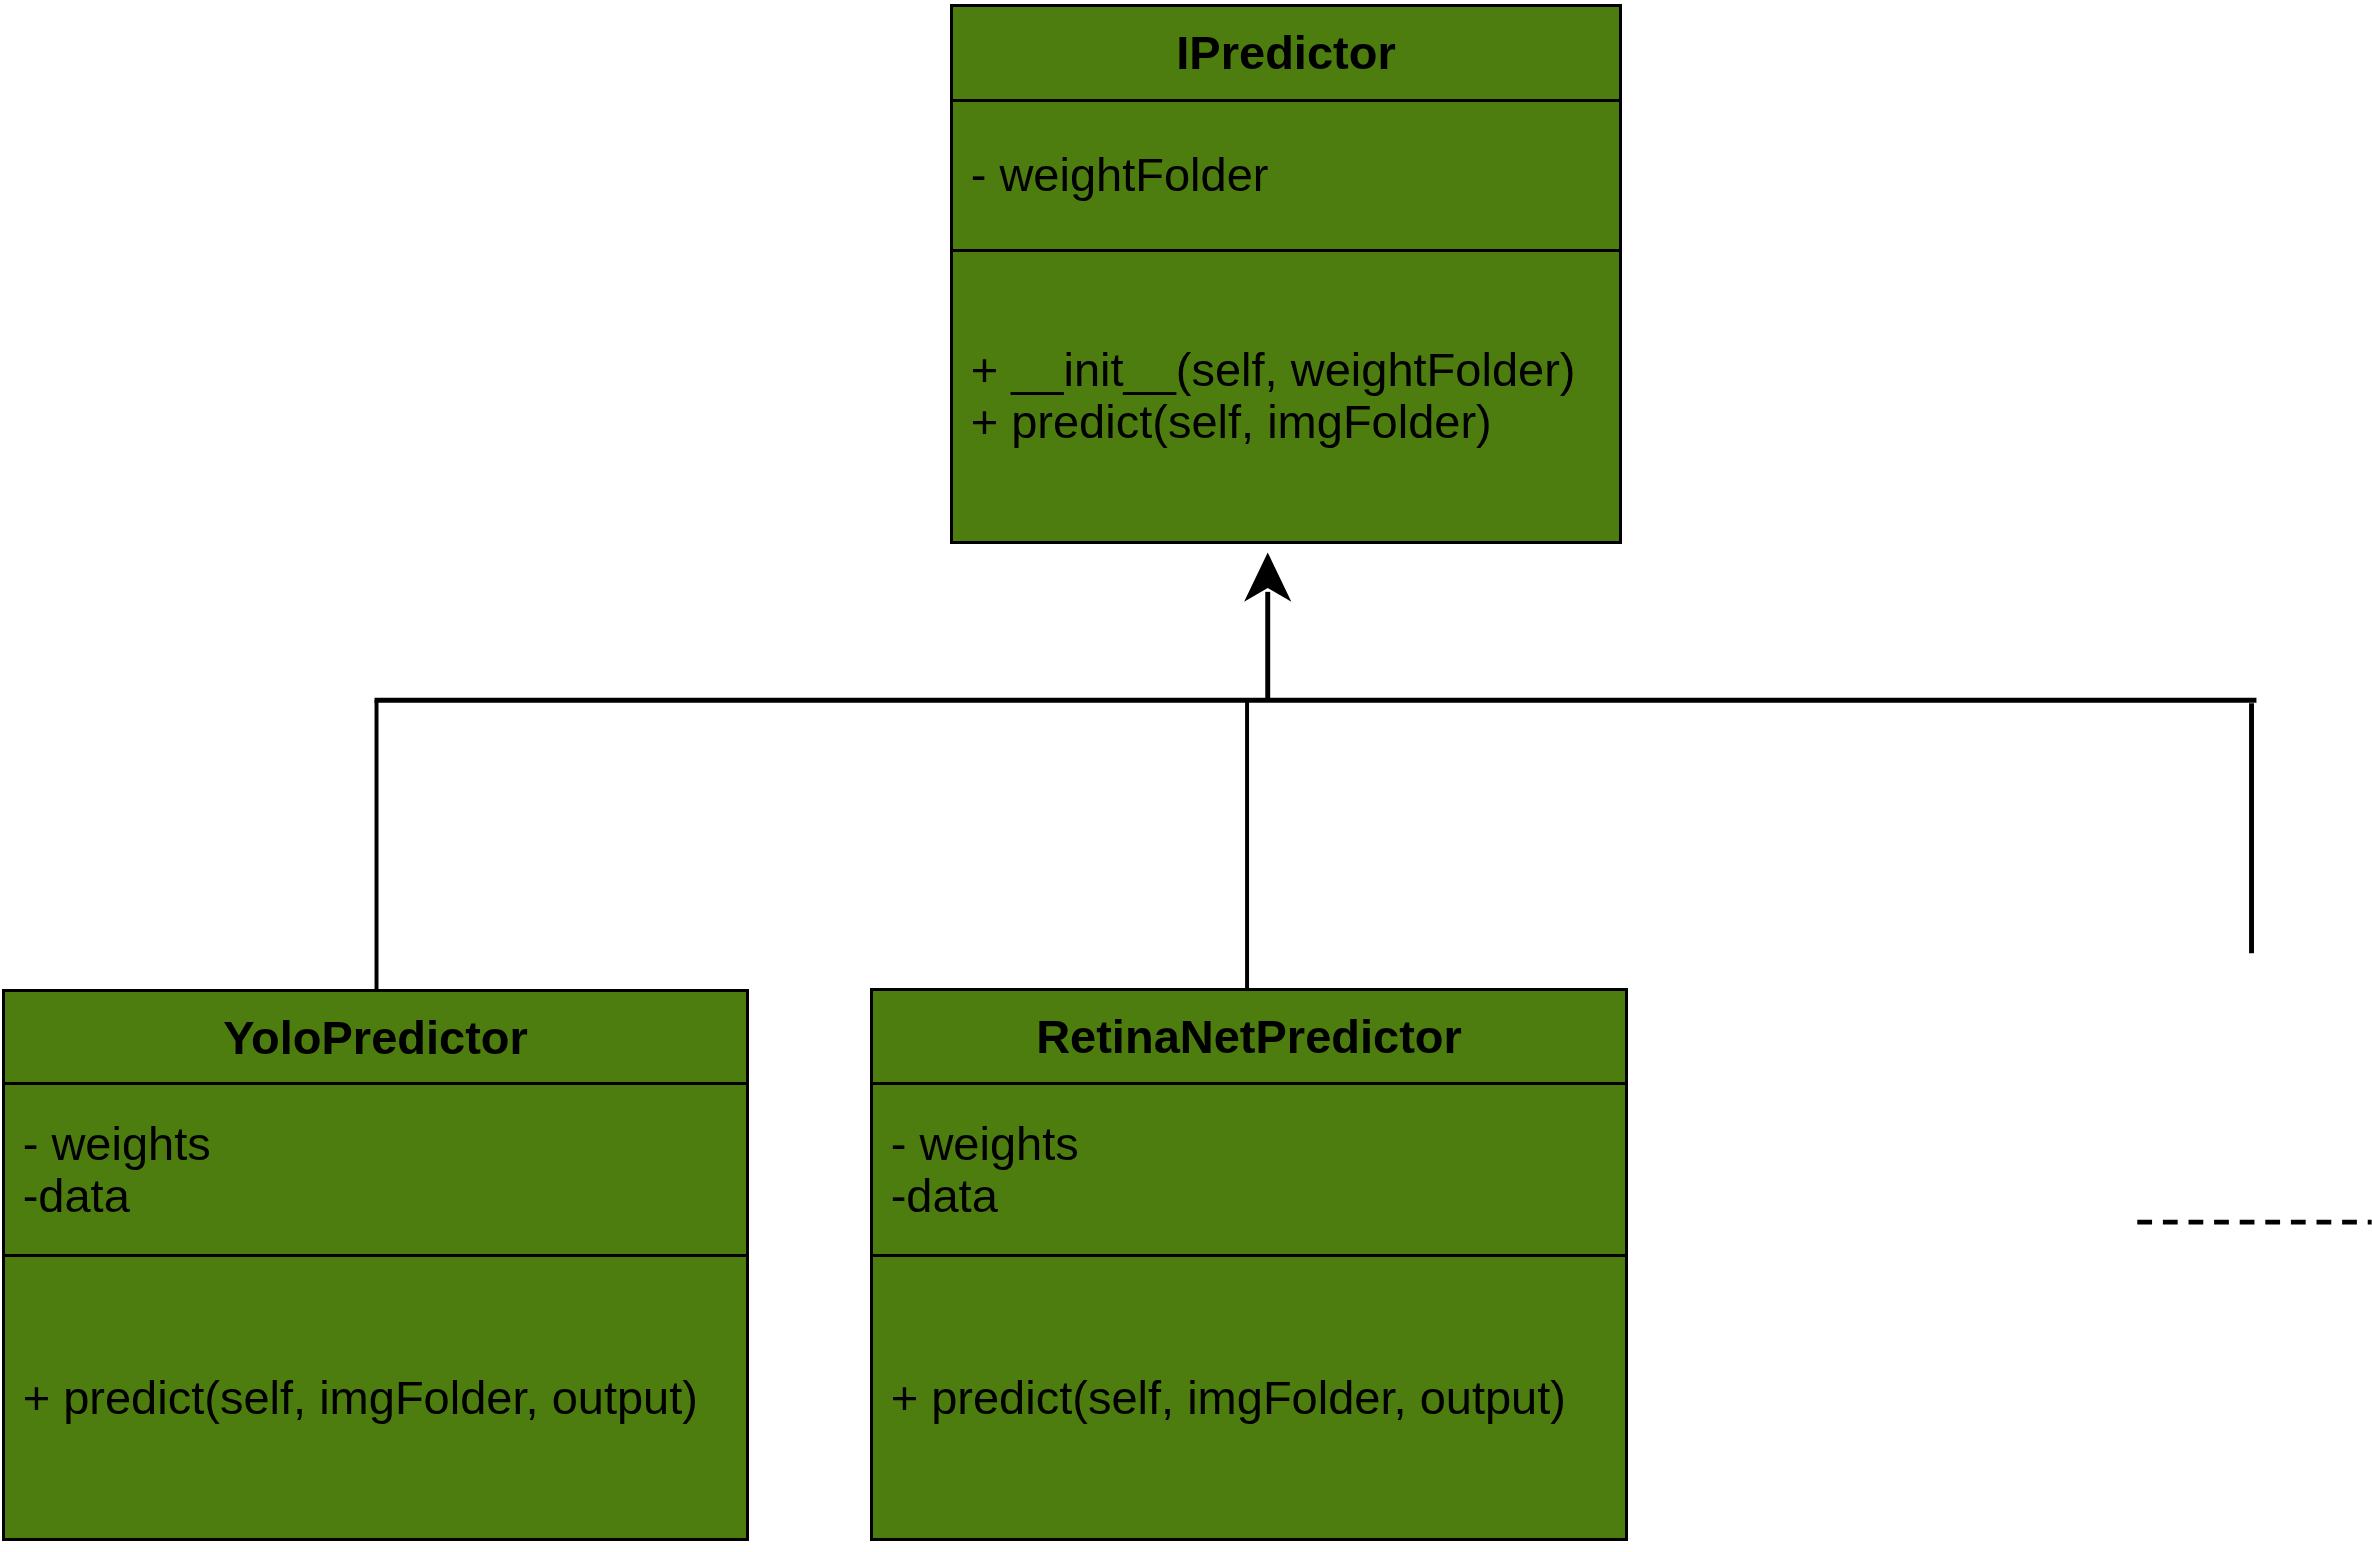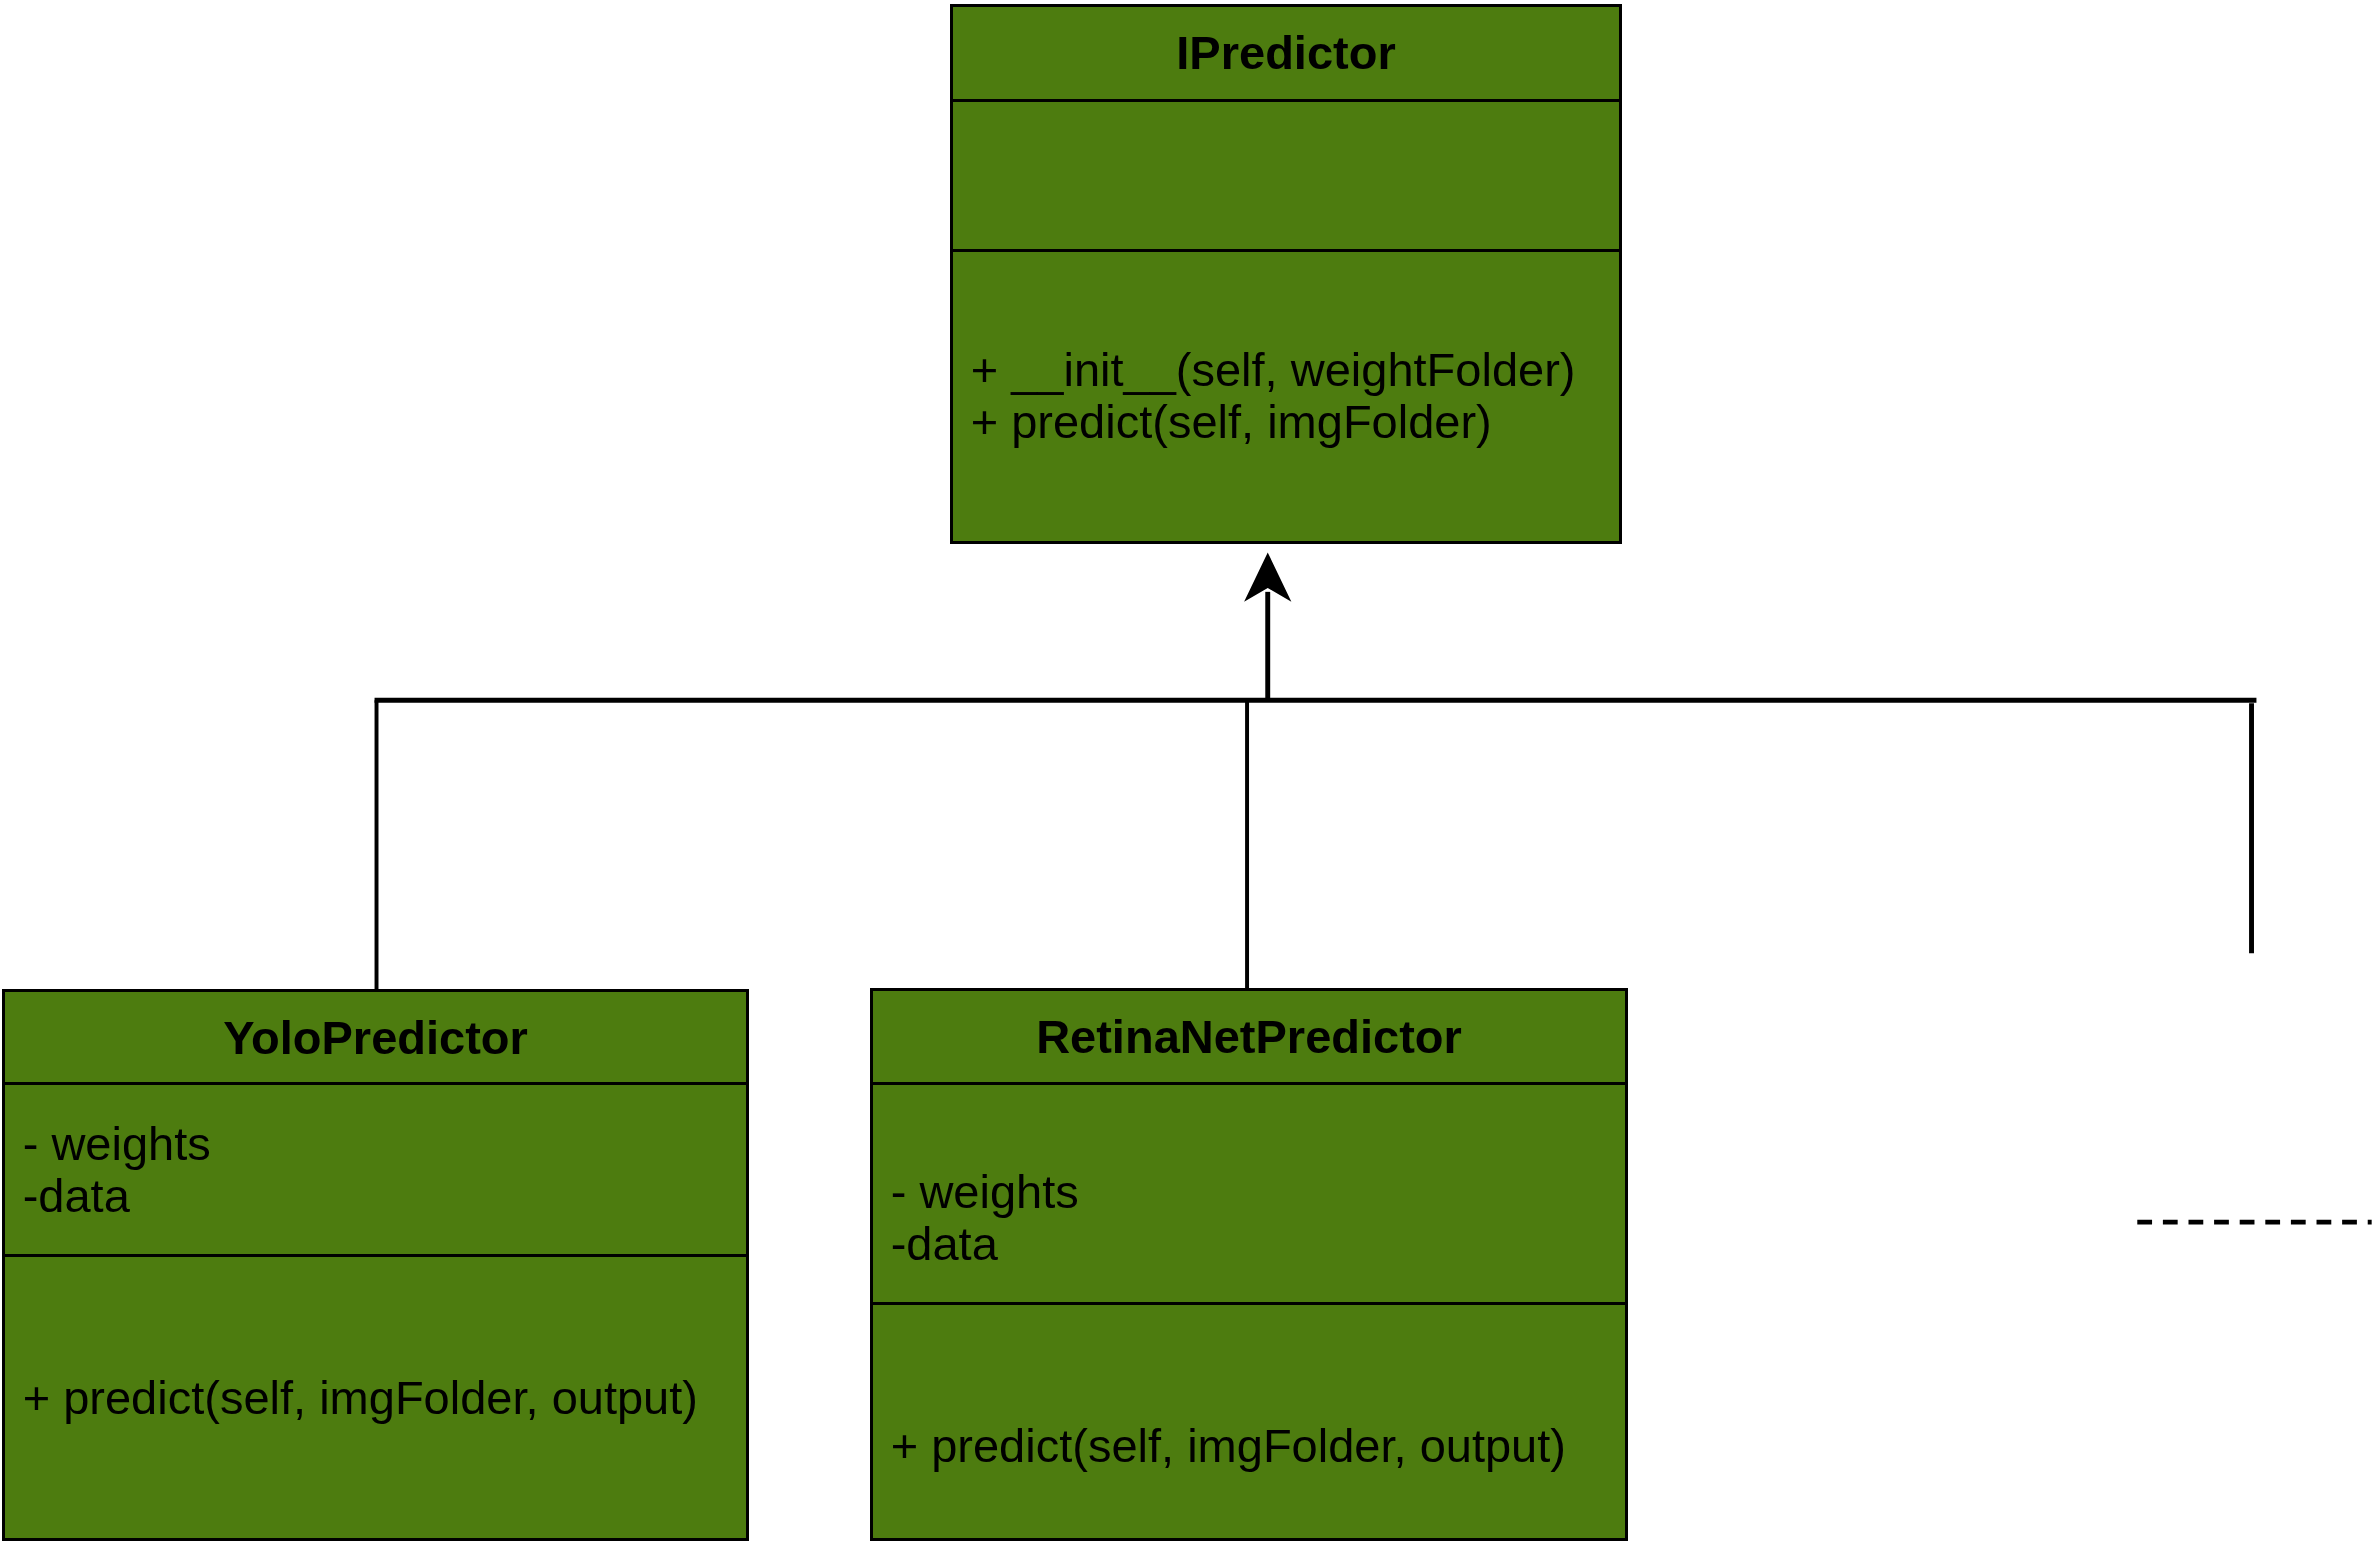--- a/index.html
+++ b/index.html
@@ -66,21 +66,21 @@
 
   
   #class-ipredictor        { left: 950px; top: 3.9px;    width: 672px; height: 540px; }
   #class-ipredictor .title { height: 95px; }
   #class-ipredictor .attrs { height: 150px; }
 
   #class-yolopredictor        { left: 2px;  top: 989px; width: 747px; height: 552px; }
   #class-yolopredictor .title { height: 93px; }
   #class-yolopredictor .attrs { height: 172px; }
 
-  #class-retinanetpredictor        { left: 870px; top: 988px; width: 758px; height: 553px; gap: 48px; }
+  #class-retinanetpredictor        { left: 870px; top: 988px; width: 758px; height: 553px; }
   #class-retinanetpredictor .title { height: 94px; }
   #class-retinanetpredictor .attrs { height: 172px; }
 </style>
 </head>
 <body>
 
 <div id="canvas">
 
   <svg id="connector-layer" viewBox="0 0 2408 1576" xmlns="http://www.w3.org/2000/svg">
 
@@ -95,20 +95,21 @@
     <line x1="1287" y1="711" x2="1287" y2="601" stroke="#000000" stroke-width="5"></line>
 
     <polygon points="1287,561 1263,611 1287,597 1311,611" fill="#000000"></polygon>
 
     <line x1="2170" y1="1241" x2="2408" y2="1241" stroke="#000000" stroke-width="5" stroke-dasharray="15 11"></line>
   </svg>
 
   <div class="uml-class" id="class-ipredictor">
     <div class="title">IPredictor</div>
     <div class="attrs">
+      <div class="uml-line">- weightFolder</div>
     </div>
     <div class="methods">
       <div class="uml-line">+ __init__(self, weightFolder)</div>
       <div class="uml-line">+ predict(self, imgFolder)</div>
     </div>
   </div>
 
   <div class="uml-class" id="class-yolopredictor">
     <div class="title">YoloPredictor</div>
     <div class="attrs">

